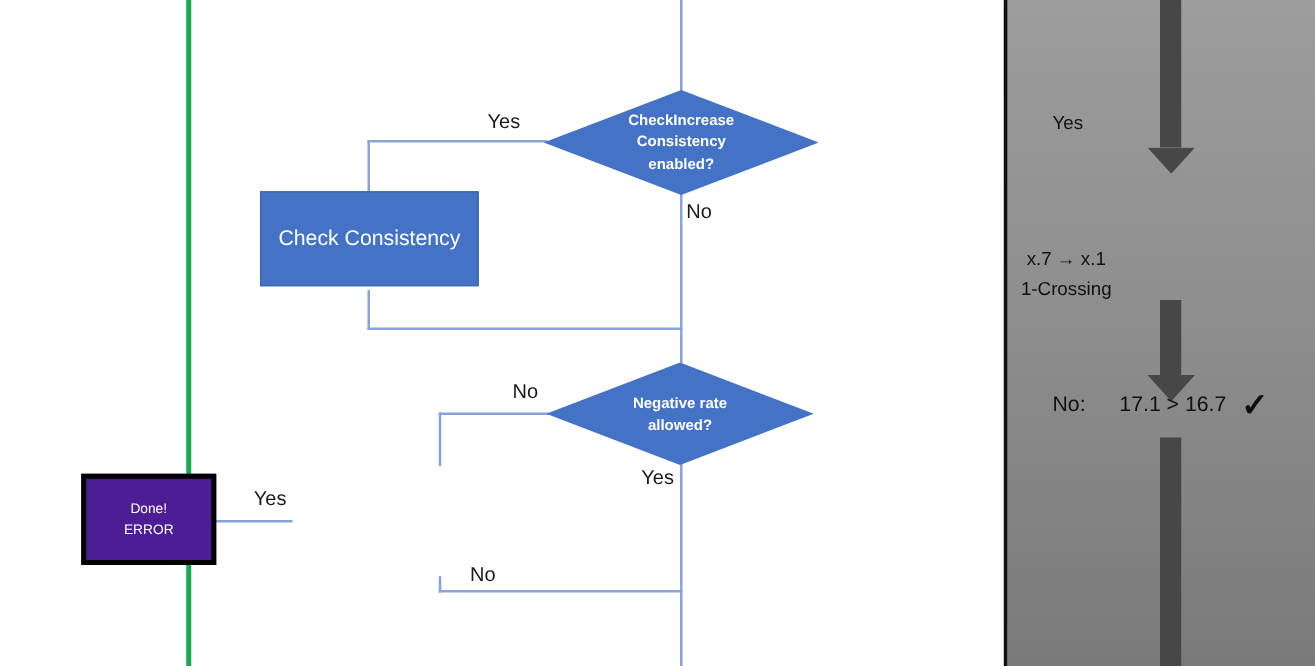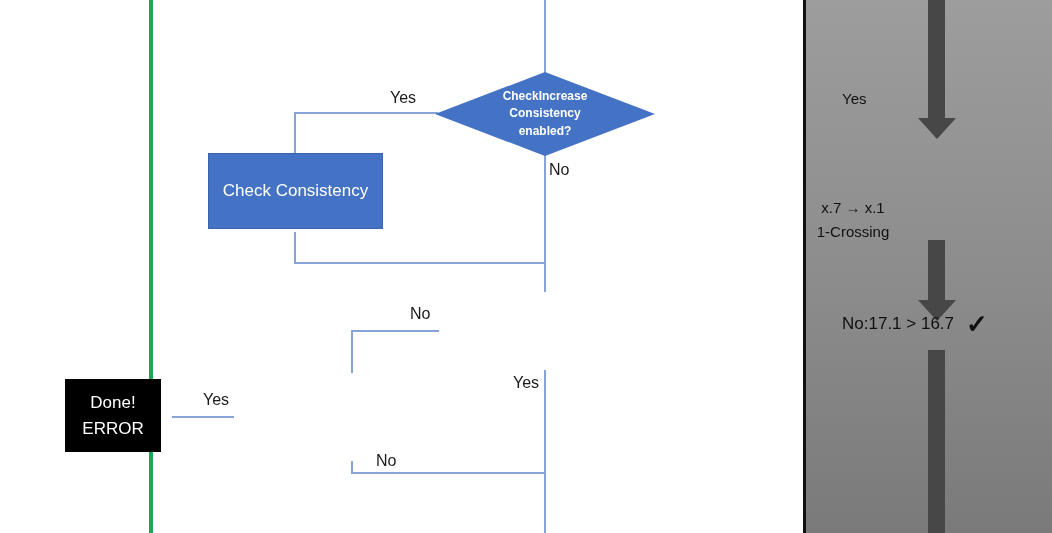--- a/index.html
+++ b/index.html
@@ -12,22 +12,22 @@
 
   .shape{position:absolute;z-index:3;display:flex;align-items:center;justify-content:center;
          text-align:center;color:#ffffff;}
   .diamond{background:#4472c4;clip-path:polygon(50% 0,100% 50%,50% 100%,0 50%);}
   .diamond .dlines{font-weight:700;}
   .d1{left:435px;top:72px;width:220px;height:84px;font-size:12px;line-height:1.45;}
   .d2{left:437px;top:290px;width:214px;height:82px;font-size:12px;line-height:1.5;}
   .d3{left:233px;top:371px;width:240px;height:92px;font-size:12.5px;}
   .process{left:208px;top:153px;width:175px;height:76px;background:#4472c4;
            border:1px solid #3a63ad;box-sizing:border-box;font-size:17px;line-height:1.4;}
-  .terminator{left:65px;top:379px;width:96px;height:73px;background:#000000;
-              border:4px solid #000;box-sizing:border-box;font-size:17px;line-height:1.5;}
+  .terminator{left:65px;top:379px;width:108px;height:73px;background:#4c1d95;
+              border:4px solid #000;box-sizing:border-box;font-size:11px;line-height:1.5;}
 
   .edge-label{position:absolute;z-index:4;color:#1a1a1a;font-size:16px;}
   .lbl-yes1{left:390px;top:89px;}
   .lbl-no1{left:549px;top:161px;}
   .lbl-no2{left:410px;top:305px;}
   .lbl-yes2{left:513px;top:374px;}
   .lbl-yes3{left:203px;top:391px;}
   .lbl-no3{left:376px;top:452px;}
 
   
@@ -41,21 +41,21 @@
   .a2s{top:240px;height:60px;} .a2h{top:300px;}
   .a3s{top:350px;height:183px;}
 
   .panel-yes{position:absolute;left:36px;top:90px;font-size:15px;color:#111;}
   .rule-block{position:absolute;left:2px;top:164px;width:90px;text-align:center;
               font-size:15px;line-height:24px;color:#111;margin-top:32px;}
   .big-nums{position:absolute;left:95px;top:146px;font-size:34px;line-height:38px;color:#0d0d0d;}
   .struck{text-decoration:line-through;text-decoration-thickness:3px;padding:0 1px;}
   .result-row{position:absolute;left:36px;top:314px;display:flex;align-items:center;
               font-size:17px;color:#101010;justify-content:center;}
-  .result-row .cmp{}
+  .result-row .cmp{margin-left:27px;}
   .check{margin-left:12px;font-size:26px;font-weight:700;line-height:20px;}
 </style>
 </head>
 <body>
 
 <div class="slide">
 
   <div class="green-line"></div>
 
   <div class="conn" style="left:544px;top:0;width:2px;height:74px;"></div>
@@ -78,20 +78,26 @@
       <div>enabled?</div>
     </div>
   </div>
 
   <div class="shape process">
     <div>
       <div>Check Consistency</div>
     </div>
   </div>
 
+  <div class="shape diamond d2">
+    <div class="dlines">
+      <div>Negative rate</div>
+      <div>allowed?</div>
+    </div>
+  </div>
 
 
   <div class="shape terminator">
     <div>
       <div>Done!</div>
       <div>ERROR</div>
     </div>
   </div>
 
   <div class="edge-label lbl-yes1">Yes</div>

